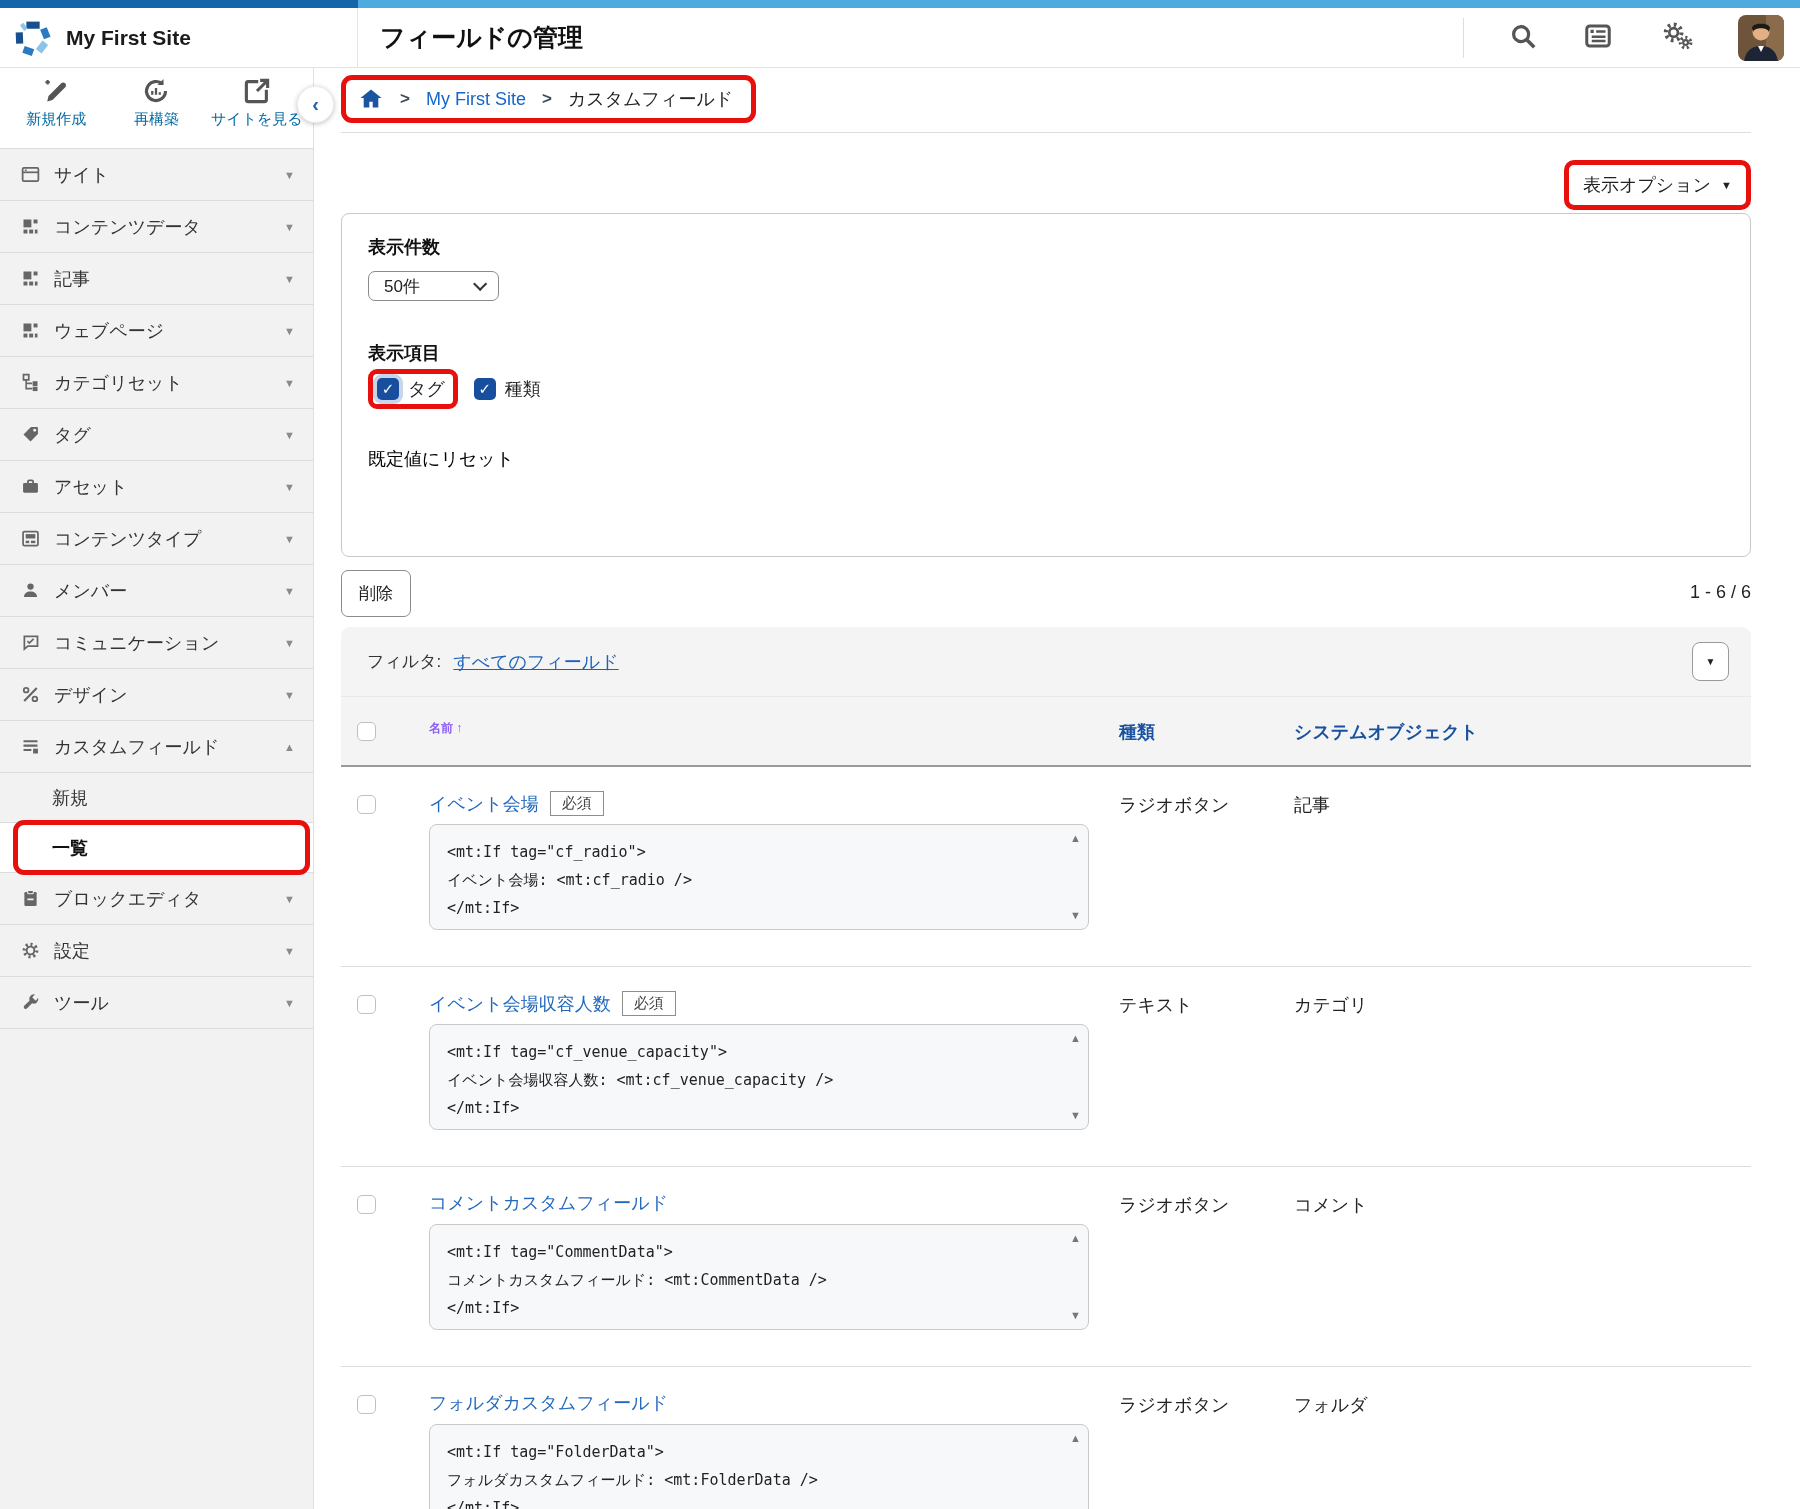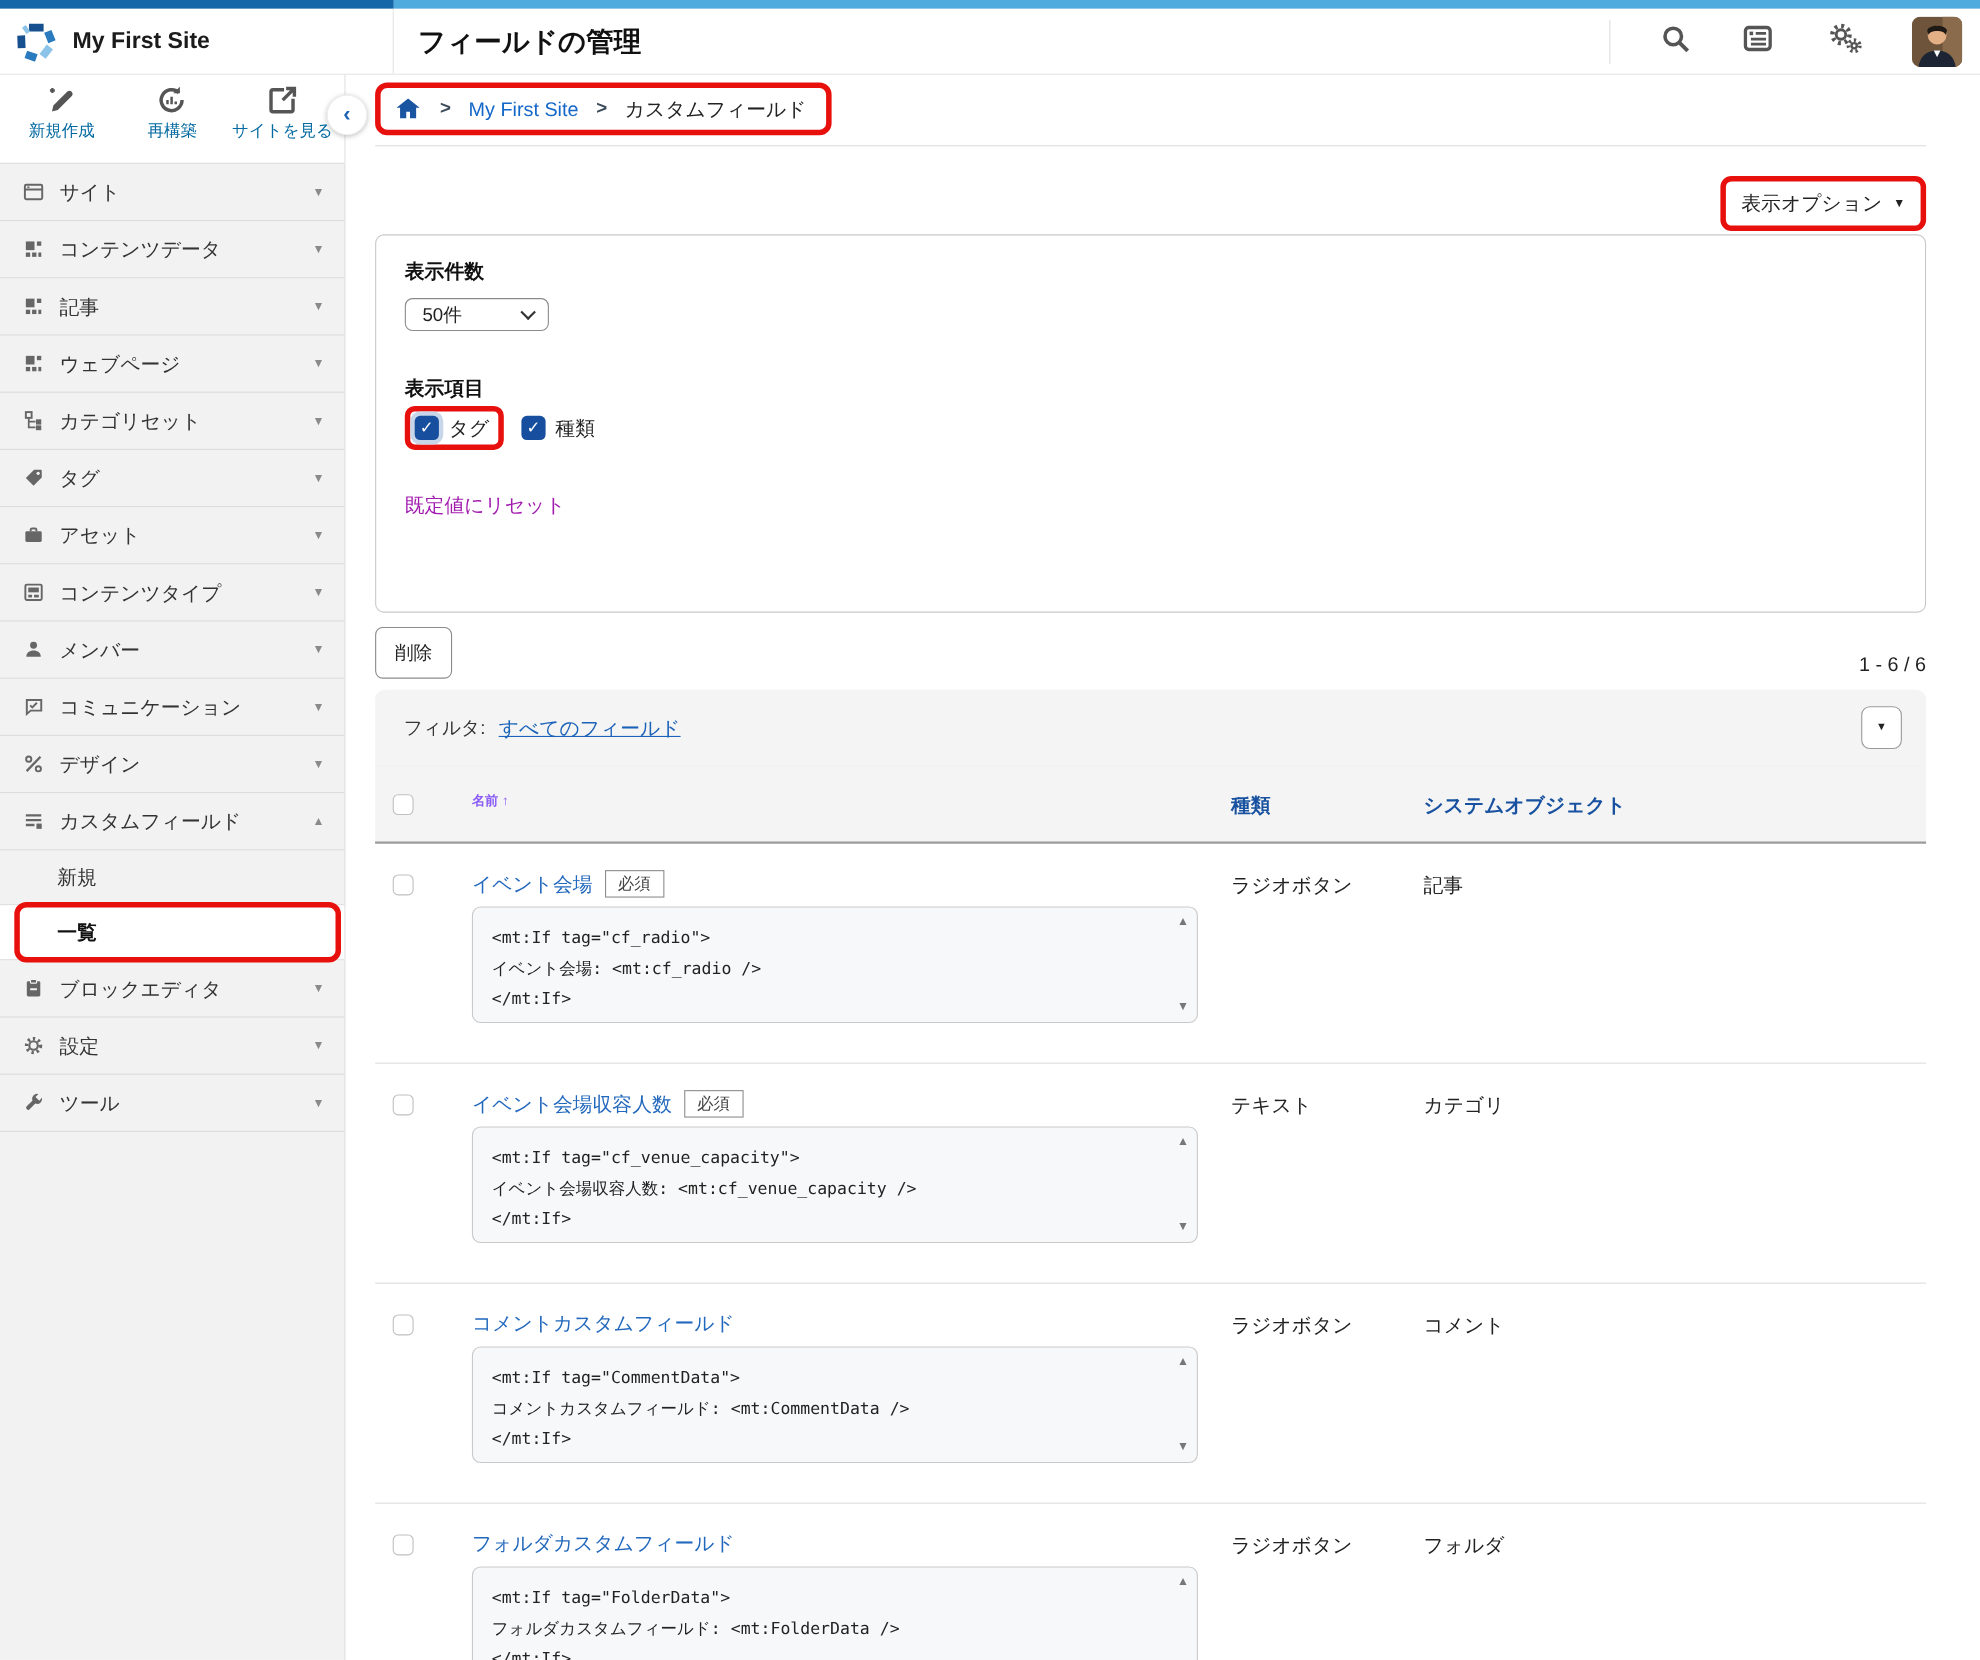--- a/index.html
+++ b/index.html
@@ -75,24 +75,24 @@
   .selectbox .chev { margin-left:auto; width:10px; height:10px; border-right:2.4px solid #333;
     border-bottom:2.4px solid #333; transform:rotate(45deg) translateY(-3px); }
   .opts-label2 { margin-top:40px; }
   .cb-row { display:flex; align-items:center; gap:16px; margin-top:12px; }
   .cb-wrap { display:inline-flex; align-items:center; gap:9px; cursor:pointer; }
   .cb-wrap.annot { border:5px solid #e8100c; border-radius:9px; padding:3px 8px 3px 4px; margin:-8px 0; }
   .checkbox { width:22px; height:22px; border-radius:5px; background:#174f9e; color:#fff;
     font-size:15px; font-weight:bold; display:flex; align-items:center; justify-content:center; }
   .checkbox.focus { box-shadow:0 0 0 4px #c7d6e8; }
   .cb-label { font-size:18px; color:#222; }
-  .reset-link { display:inline-block; margin-top:46px; color:#a21caf; font-size:18px;
+  .reset-link { display:inline-block; margin-top:46px; color:#000000; font-size:18px;
     text-decoration:none; cursor:pointer; }
 
-  .actions-row { display:flex; justify-content:space-between; align-items:flex-end; margin-top:13px; }
+  .actions-row { display:flex; justify-content:space-between; align-items:center; margin-top:13px; }
   .delete-btn { border:1px solid #8b8b8b; border-radius:7px; background:#fff; color:#222;
     font-size:17px; padding:11px 17px; cursor:pointer; }
   .count { font-size:18px; color:#222; margin-bottom:2px; }
 
   
   .list { margin-top:10px; }
   .filterbar { background:#f4f4f4; border-radius:9px 9px 0 0; height:70px; display:flex;
     align-items:center; padding:0 22px 0 26px; border-bottom:1px solid #e8e8e8; }
   .filter-label { font-size:17px; color:#333; }
   .filter-link { margin-left:12px; font-size:18px; color:#1b63b8; text-decoration:underline; cursor:pointer; }

